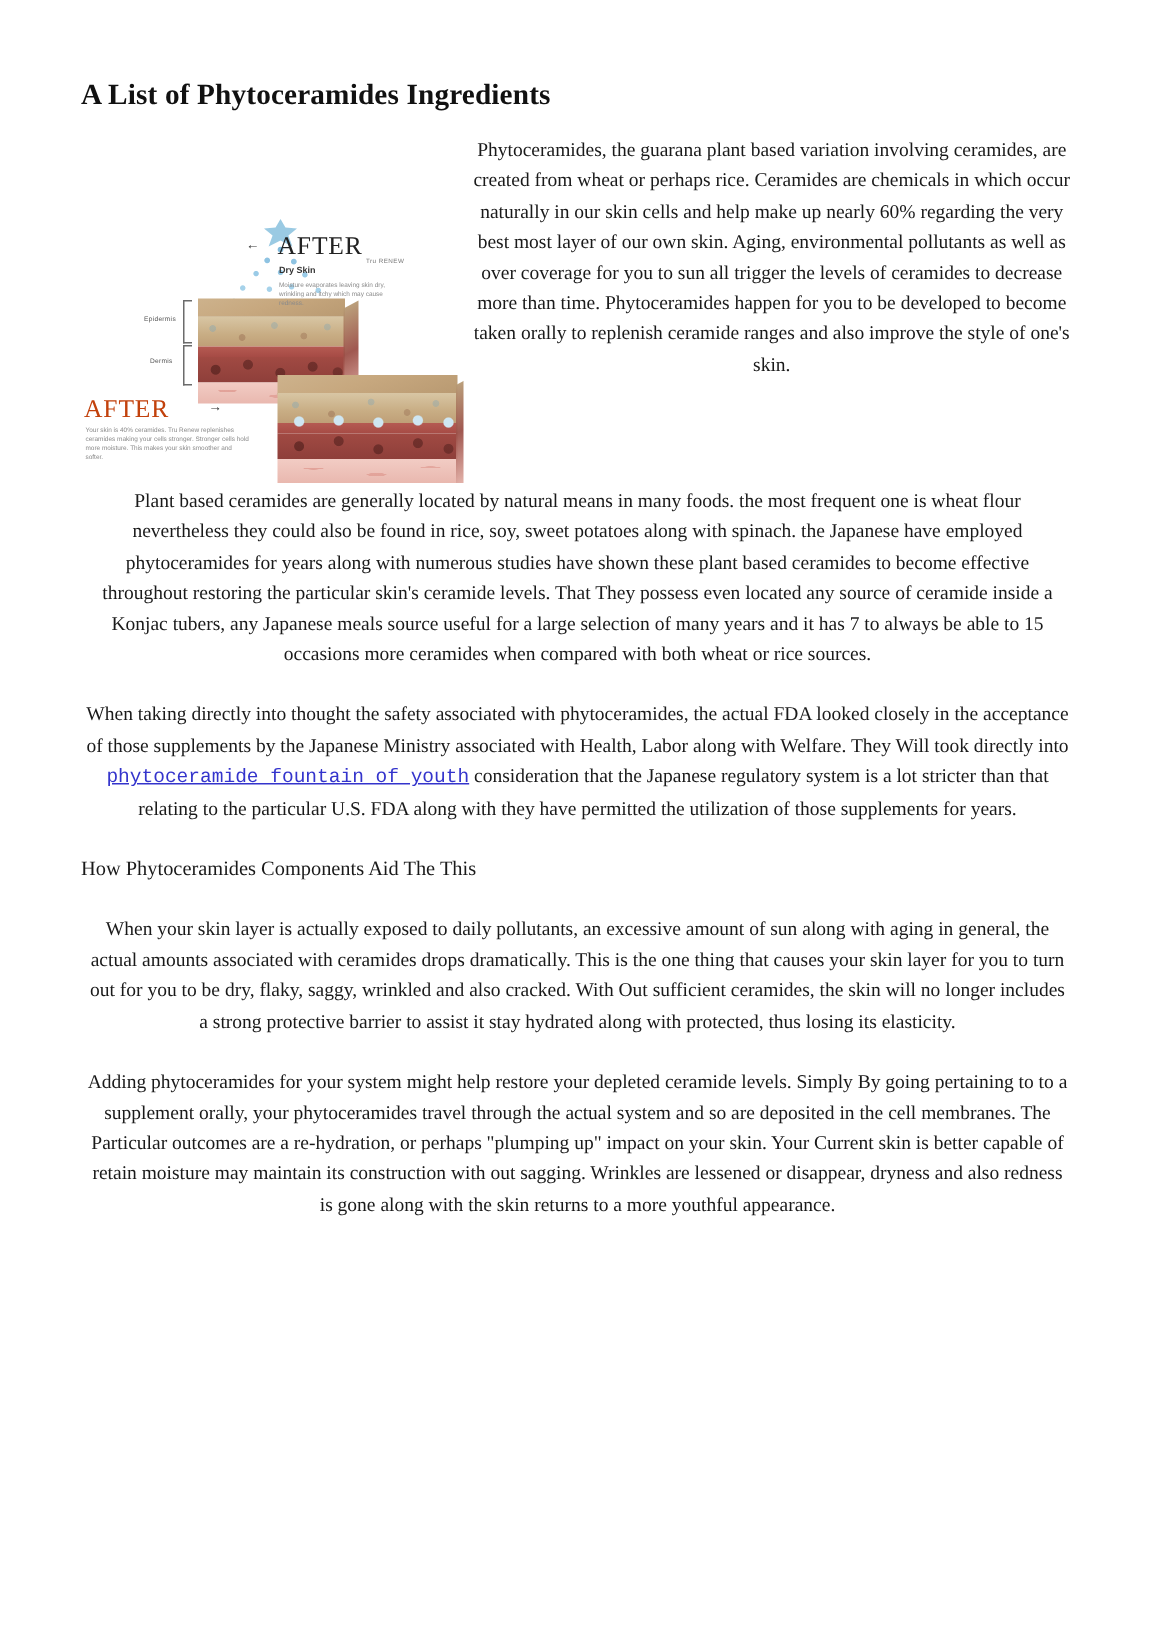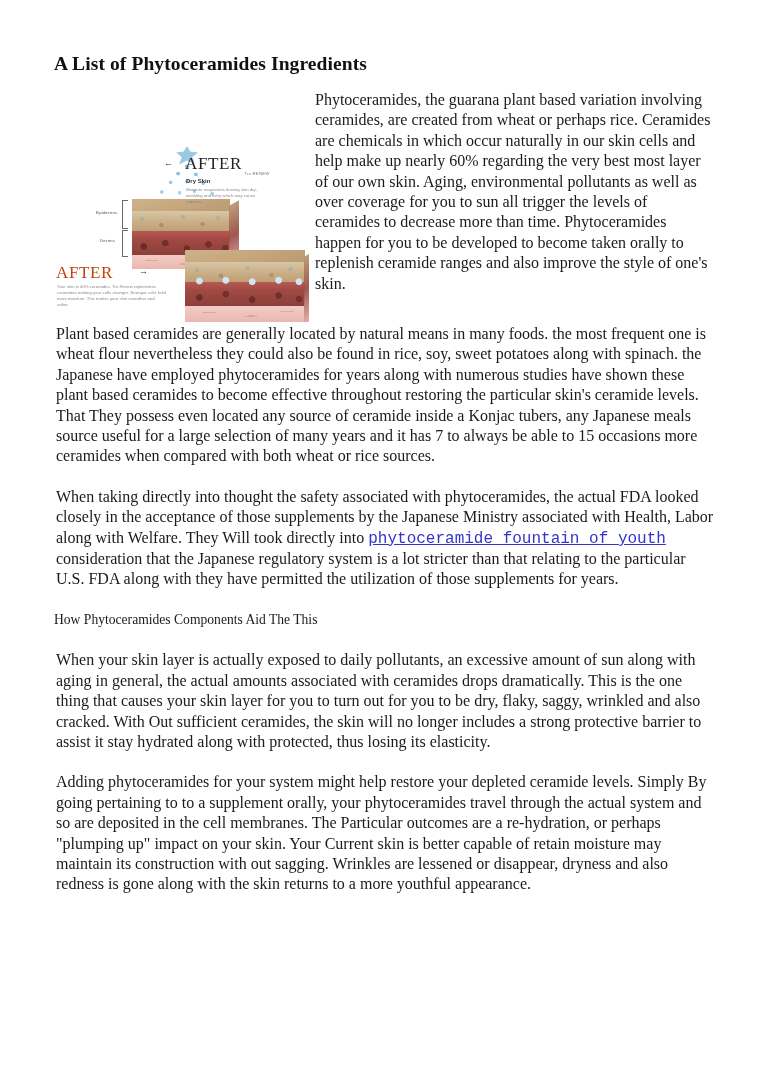--- a/index.html
+++ b/index.html
@@ -246,24 +246,24 @@
     width: 120px; height: 14px;
     background-image:
       radial-gradient(circle at 12% 50%, #cfe6f2 3px, transparent 3.8px),
       radial-gradient(circle at 34% 45%, #cfe6f2 3px, transparent 3.8px),
       radial-gradient(circle at 56% 55%, #cfe6f2 3px, transparent 3.8px),
       radial-gradient(circle at 78% 45%, #cfe6f2 3px, transparent 3.8px),
       radial-gradient(circle at 95% 55%, #cfe6f2 3px, transparent 3.8px);
   }
   
   p.body {
-    font-size: 16px;
+    font-size: 13px;
     line-height: 20.4px;
     margin: 0 0 20px 2px;
-    text-align: left;
+    text-align: center;
     color: #1a1a1a;
   }
   p.body.first {
     margin-top: 0;
   }
   .subhead {
     font-size: 13.6px;
     line-height: 20.4px;
     margin: 0 0 20px 0;
     color: #1a1a1a;

